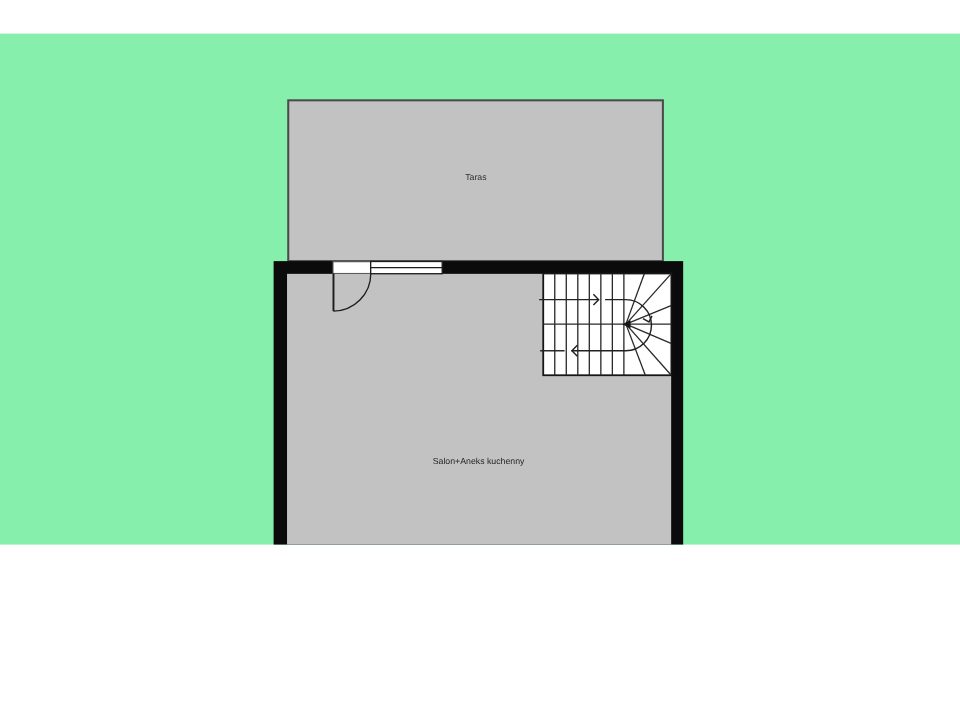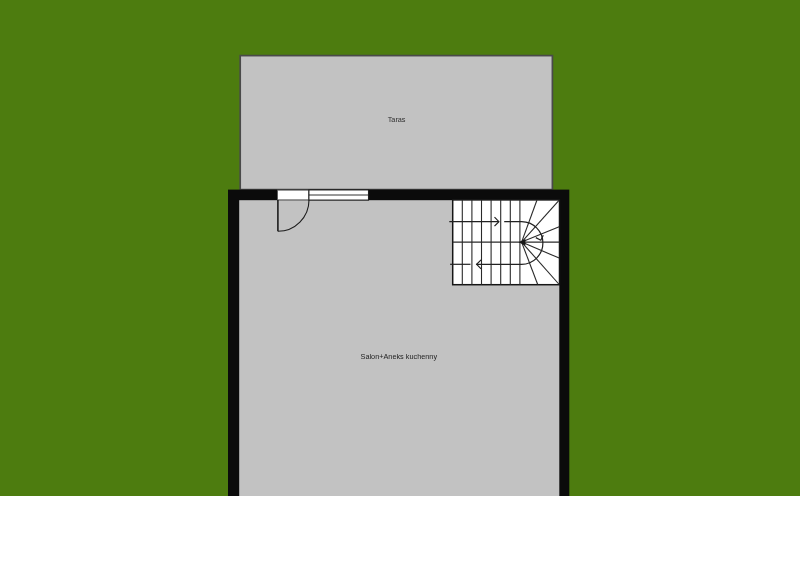--- a/index.html
+++ b/index.html
@@ -1,17 +1,17 @@
 <!DOCTYPE html>
 <html><head>
 <meta charset="utf-8">
 <style>
   html,body{margin:0;padding:0;background:#ffffff;}
-  .page{position:relative;width:800px;height:496px;background:#4d7c0f;overflow:hidden;
-        font-family:"Liberation Sans", sans-serif;}
+  .page{position:relative;width:800px;height:426px;background:#86efac;overflow:hidden;
+        font-family:"Liberation Sans", sans-serif;margin-top:28px;}
   svg{position:absolute;left:0;top:0;}
 </style>
 </head>
 <body>
 <div class="page">
 <svg width="800" height="585" viewBox="0 0 800 585">
 
   <rect x="240.2" y="55.6" width="312.2" height="134" fill="#c2c2c2" stroke="#4a4a4a" stroke-width="1.7"></rect>
 
   <rect x="228" y="189.6" width="341.3" height="341.2" fill="#0b0b0b"></rect>

